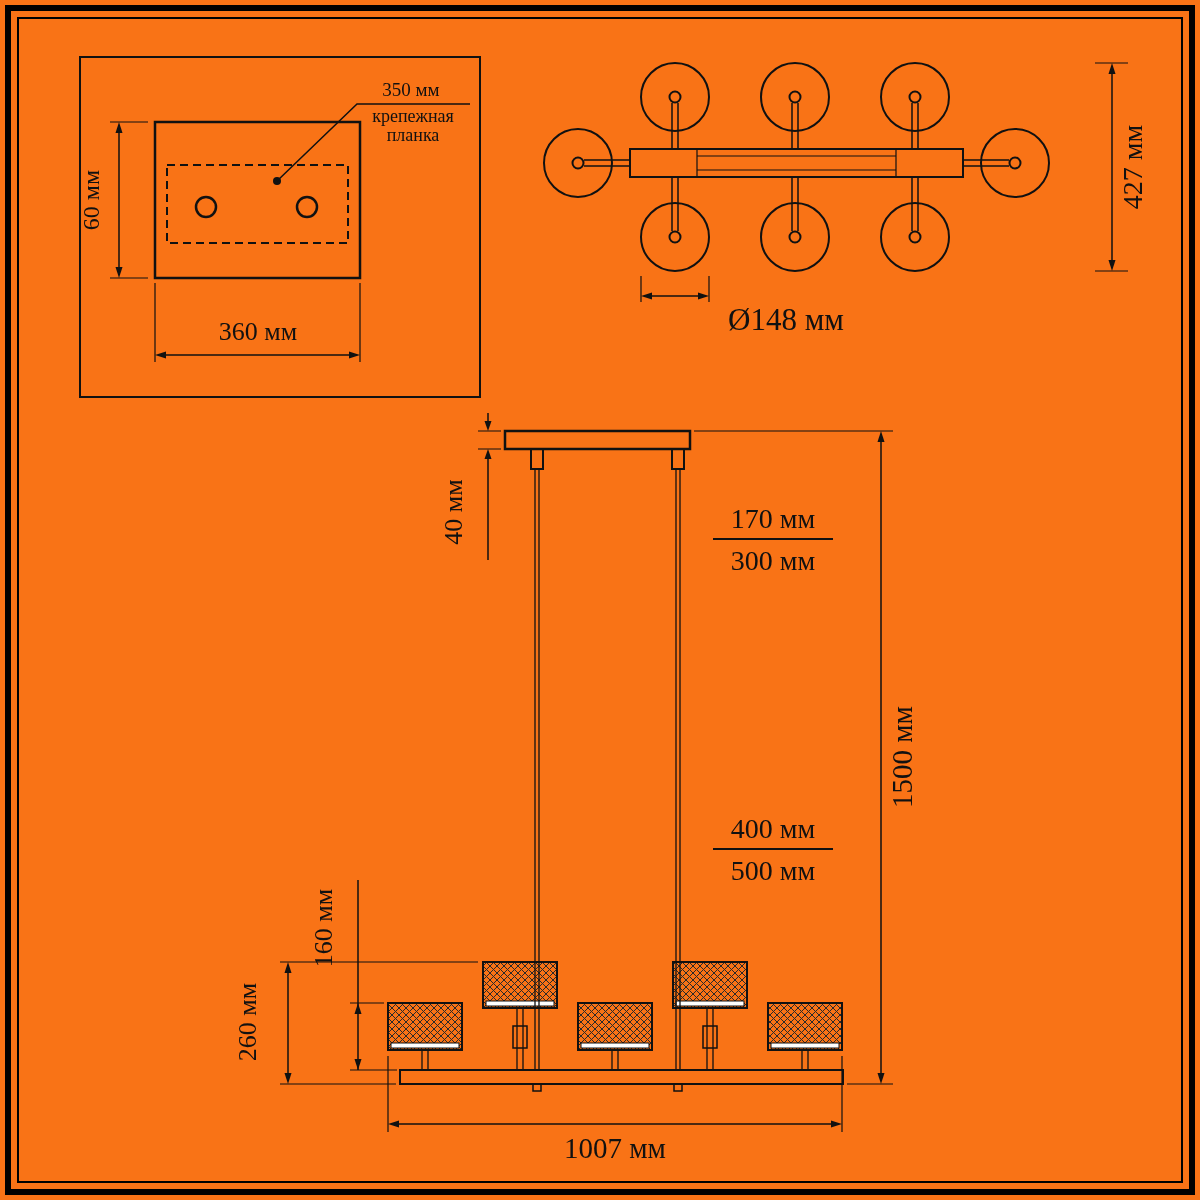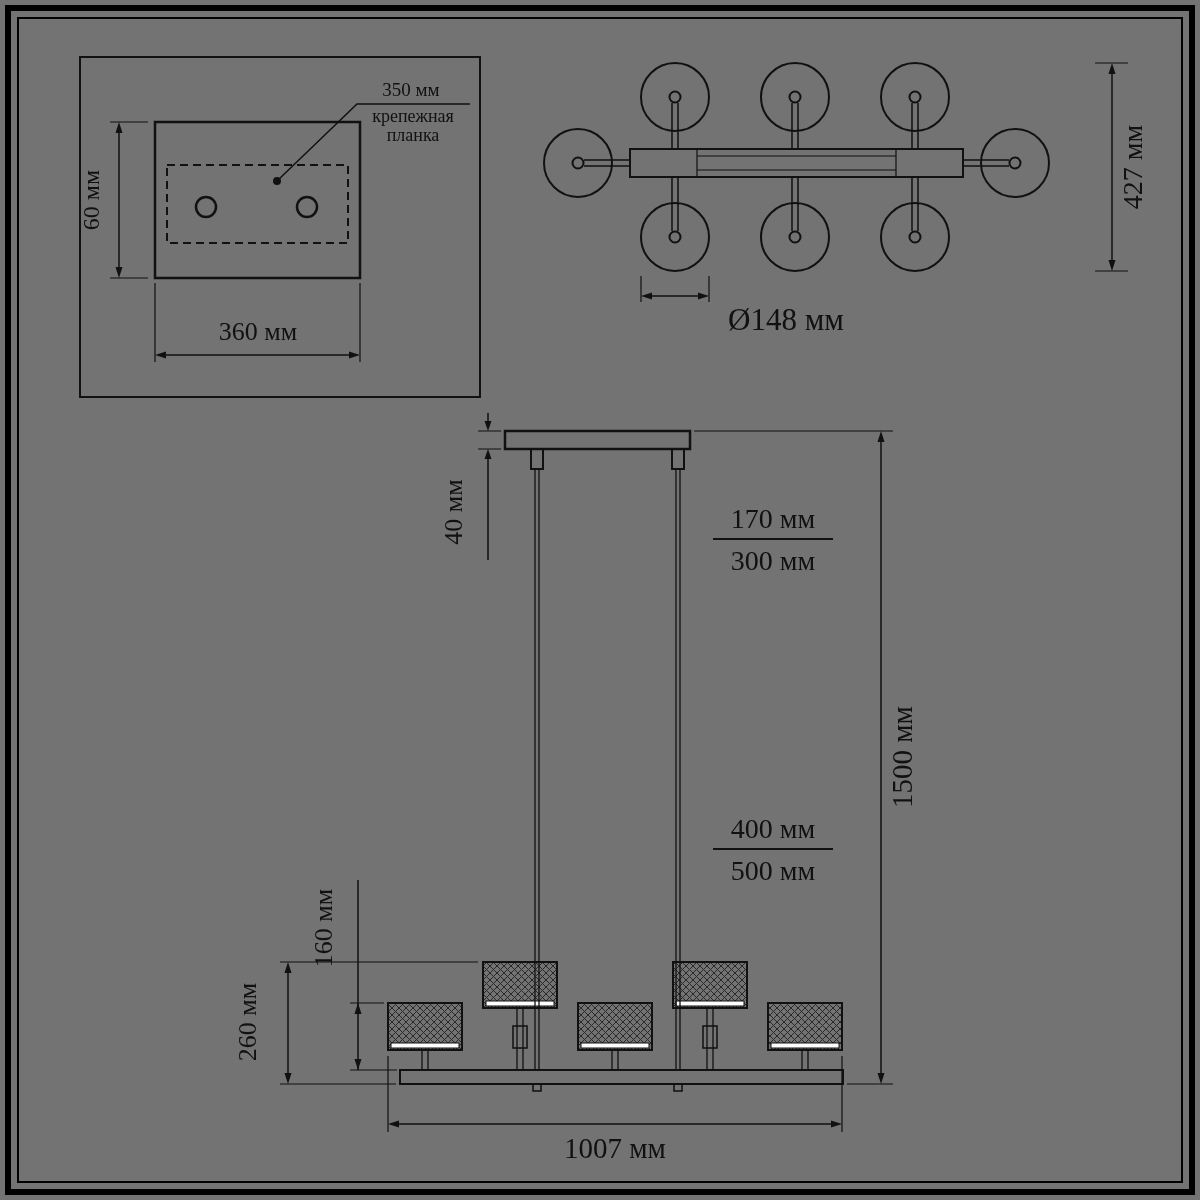--- a/index.html
+++ b/index.html
@@ -1,16 +1,16 @@
 <!DOCTYPE html>
 <html><head>
 <meta charset="utf-8">
 <style>
   html,body{margin:0;padding:0;background:#fff;}
-  .canvas{position:relative;width:1200px;height:1200px;background:#737373;overflow:hidden;}
+  .canvas{position:relative;width:1200px;height:1200px;background:#f97316;overflow:hidden;}
   .frame-outer{position:absolute;inset:5px;border:6px solid #000;pointer-events:none;}
   .frame-inner{position:absolute;inset:17px;border:2px solid #000;pointer-events:none;}
   svg{position:absolute;left:0;top:0;}
   svg text{font-family:"Liberation Serif","DejaVu Serif",serif;fill:#111;}
   .ln{stroke:#111;fill:none;}
 </style>
 </head>
 <body>
 
 <div class="canvas">

